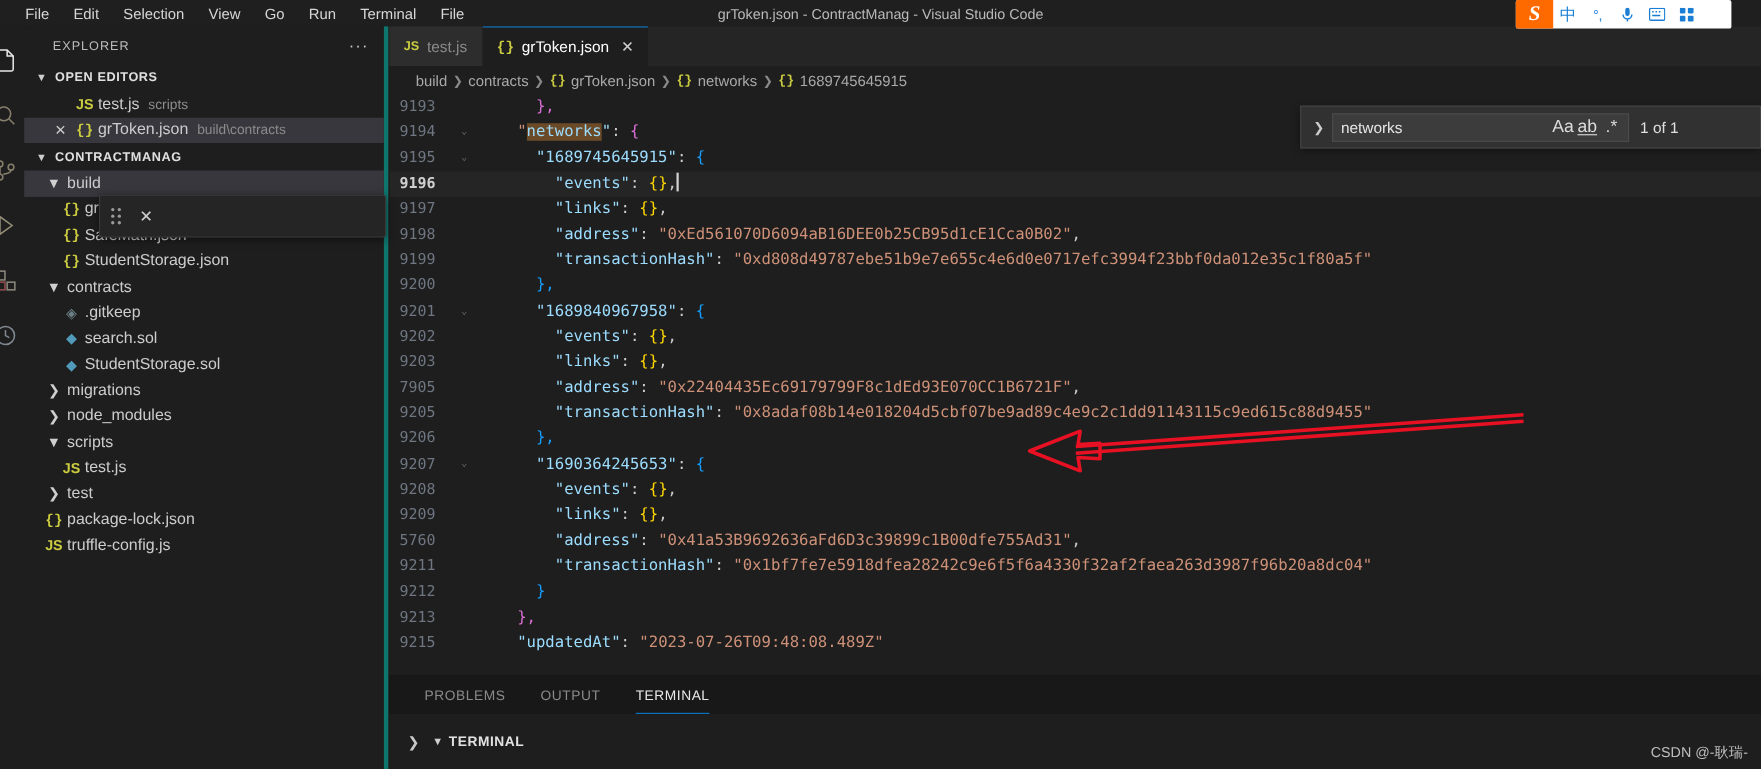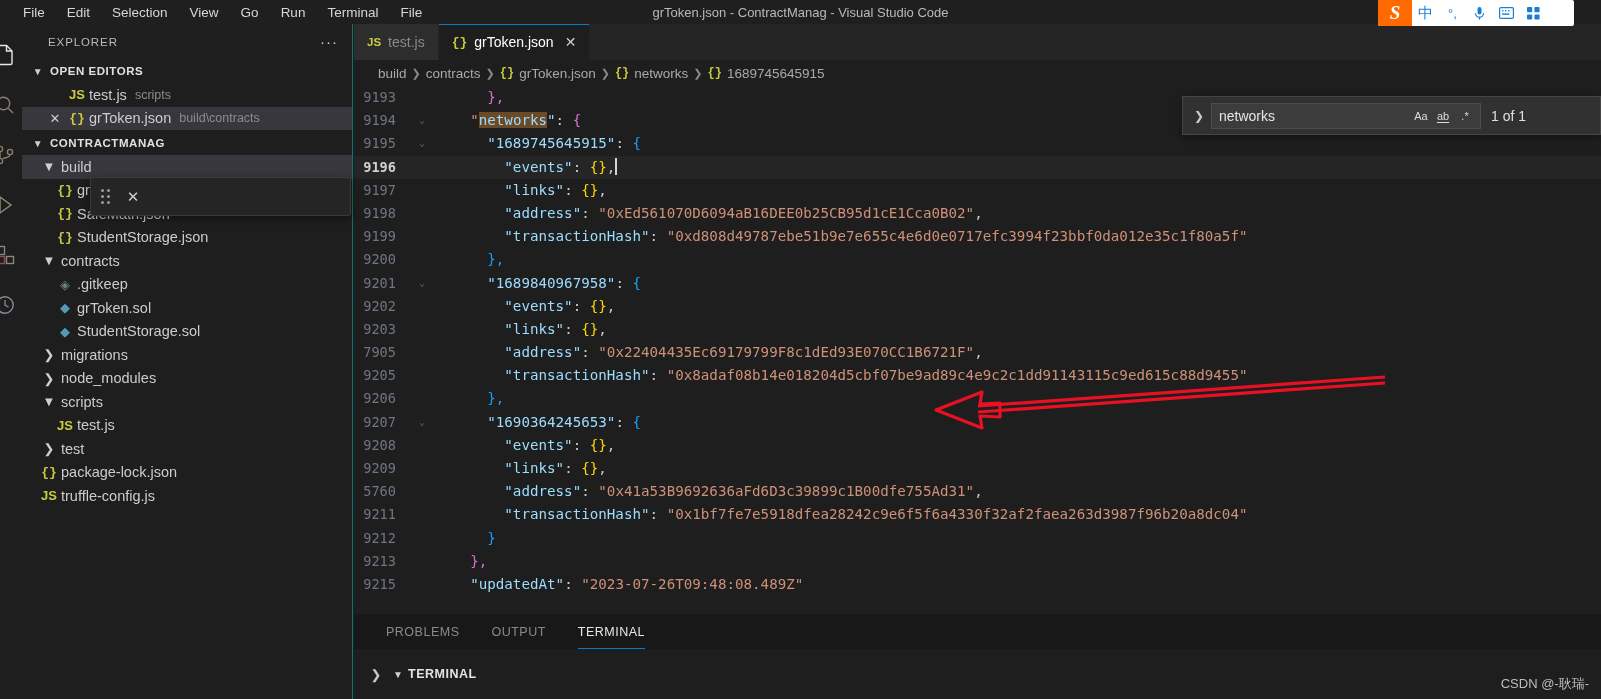--- a/index.html
+++ b/index.html
@@ -55,21 +55,21 @@
   .act-icon {
     width: 22px; height: 50px; display: flex; align-items: center; justify-content: center;
     opacity: .72;
   }
   .act-icon.active { opacity: 1; }
   .act-icon svg { overflow: visible; }
 
   
   .sidebar {
     position: absolute; top: 24px; left: 22px; width: 331px; height: 675px;
-    background: #1e1e1e; border-right: 1px solid #0f766e;
+    background: #1e1e1e; border-right: 4px solid #0f766e;
   }
   .sb-head {
     height: 35px; display: flex; align-items: center; justify-content: space-between;
     padding: 0 14px 0 26px; font-size: 11.5px; letter-spacing: .9px; color: #bbbbbb;
   }
   .sb-dots { font-size: 15px; color: #cccccc; letter-spacing: 1px; }
   .section-head {
     height: 24px; display: flex; align-items: center; gap: 4px;
     padding-left: 8px; font-size: 11.5px; font-weight: bold; letter-spacing: .55px; color: #e0e0e0;
   }
@@ -175,21 +175,21 @@
   .find-box {
     width: 270px; height: 26px; background: #3c3c3c; border: 1px solid #4c4c4c;
     display: flex; align-items: center; padding: 0 4px 0 7px; margin-left: 2px;
   }
   .find-input {
     flex: 1; background: transparent; border: none; outline: none; color: #e6e6e6;
     font-size: 14px; font-family: "Liberation Sans", sans-serif;
   }
   .find-ico {
     width: 22px; height: 20px; display: flex; align-items: center; justify-content: center;
-    color: #dcdcdc; font-size: 11px;
+    color: #dcdcdc; font-size: 16px;
   }
   .find-count { margin-left: 10px; font-size: 14px; color: #e0e0e0; }
 
   
   .arrow-svg { position: absolute; top: 360px; left: 930px; z-index: 25; pointer-events: none; }
 
   
   .panel {
     position: absolute; top: 614px; left: 354px; width: 1247px; height: 85px; background: #181818;
   }
@@ -355,21 +355,21 @@
         <div class="row" style="padding-left: 16px;">
           <span class="ficon chev">▼</span>
           <span class="fname">contracts</span>
         </div>
         <div class="row" style="padding-left: 32px;">
           <span class="ficon git-ico">◈</span>
           <span class="fname">.gitkeep</span>
         </div>
         <div class="row" style="padding-left: 32px;">
           <span class="ficon eth">◆</span>
-          <span class="fname">grToken.sol</span>
+          <span class="fname">search.sol</span>
         </div>
         <div class="row" style="padding-left: 32px;">
           <span class="ficon eth">◆</span>
           <span class="fname">StudentStorage.sol</span>
         </div>
         <div class="row" style="padding-left: 16px;">
           <span class="ficon chev">❯</span>
           <span class="fname">migrations</span>
         </div>
         <div class="row" style="padding-left: 16px;">

